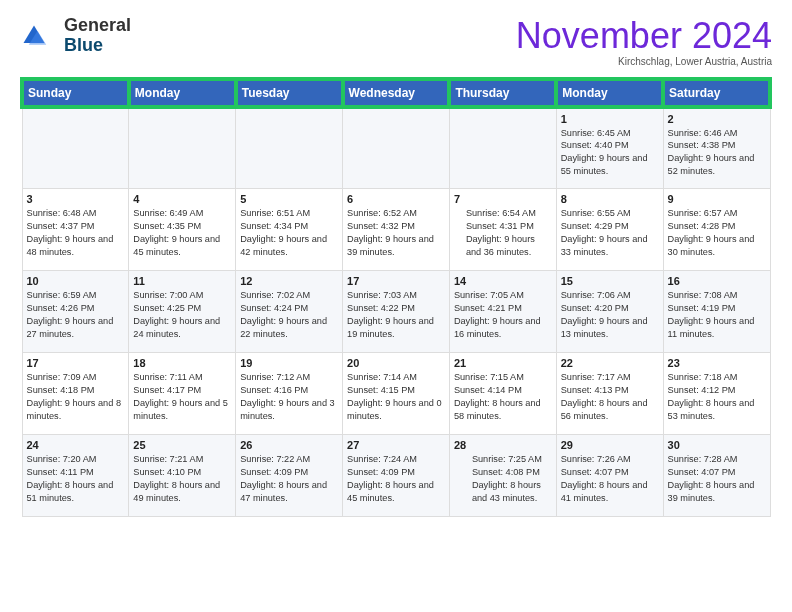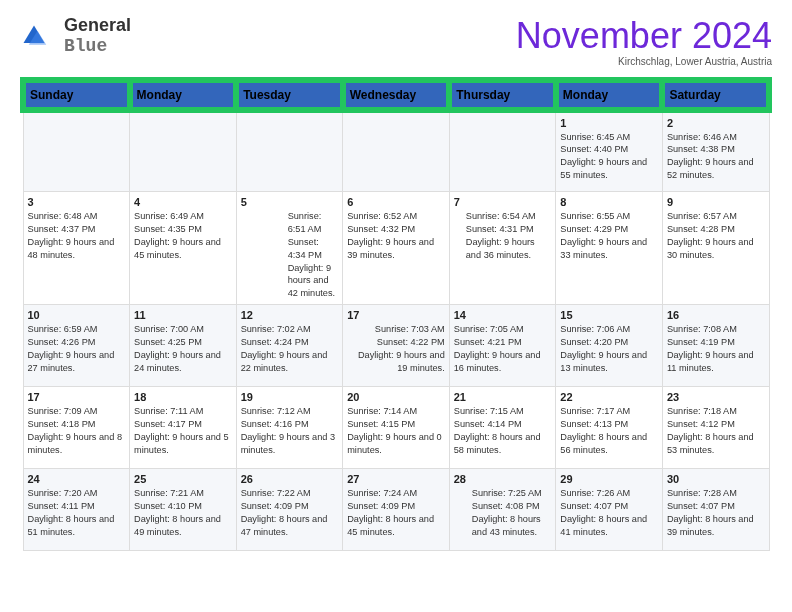--- a/index.html
+++ b/index.html
@@ -25,21 +25,21 @@
       display: flex;
       align-items: center;
       gap: 16px;
     }
     .logo-text {
       font-size: 18px;
       font-weight: bold;
       line-height: 1.1;
     }
     .logo-general { color: #333; }
-    .logo-blue { color: #737373; font-family: Liberation Mono, monospace; }
+    .logo-blue { color: #0c4a6e; }
     .logo-icon {
       width: 28px;
       height: 28px;
     }
     .title-block {
       text-align: right;
     }
     .month-title {
       font-size: 36px;
       font-weight: normal;
@@ -50,26 +50,26 @@
       font-size: 10px;
       color: #555;
     }
     table {
       width: 100%;
       border-collapse: collapse;
       table-layout: fixed;
     }
     thead tr th {
       background: #3366bb;
-      color: #000000;
+      color: #ffffff;
       font-size: 12px;
       font-weight: bold;
       padding: 5px 4px;
       text-align: left;
-      border: 6px solid #22c55e;
+      border: 4px solid #22c55e;
       margin-left: 12px;
     }
     tbody tr td {
       vertical-align: top;
       font-size: 9.5px;
       color: #222;
       padding: 4px 4px 4px 4px;
       border: 1px solid #ddd;
       height: 82px;
       background: #fff;
@@ -157,21 +157,21 @@
 Daylight: 9 hours and 48 minutes.</div>
           </td>
           <td>
             <span class="day-num">4</span>
             <div class="cell-content" style="white-space: pre-line;">Sunrise: 6:49 AM
 Sunset: 4:35 PM
 Daylight: 9 hours and 45 minutes.</div>
           </td>
           <td>
             <span class="day-num">5</span>
-            <div class="cell-content" style="white-space: pre-line; margin-left: 47px;">Sunrise: 6:51 AM
+            <div class="cell-content" style="white-space: pre-line;">Sunrise: 6:51 AM
 Sunset: 4:34 PM
 Daylight: 9 hours and 42 minutes.</div>
           </td>
           <td>
             <span class="day-num">6</span>
             <div class="cell-content" style="white-space: pre-line;">Sunrise: 6:52 AM
 Sunset: 4:32 PM
 Daylight: 9 hours and 39 minutes.</div>
           </td>
           <td>
@@ -207,21 +207,21 @@
 Daylight: 9 hours and 24 minutes.</div>
           </td>
           <td>
             <span class="day-num">12</span>
             <div class="cell-content" style="white-space: pre-line;">Sunrise: 7:02 AM
 Sunset: 4:24 PM
 Daylight: 9 hours and 22 minutes.</div>
           </td>
           <td>
             <span class="day-num">17</span>
-            <div class="cell-content" style="white-space: pre-line; text-align: right;">Sunrise: 7:03 AM
+            <div class="cell-content" style="white-space: pre-line;">Sunrise: 7:03 AM
 Sunset: 4:22 PM
 Daylight: 9 hours and 19 minutes.</div>
           </td>
           <td>
             <span class="day-num">14</span>
             <div class="cell-content" style="white-space: pre-line;">Sunrise: 7:05 AM
 Sunset: 4:21 PM
 Daylight: 9 hours and 16 minutes.</div>
           </td>
           <td>

